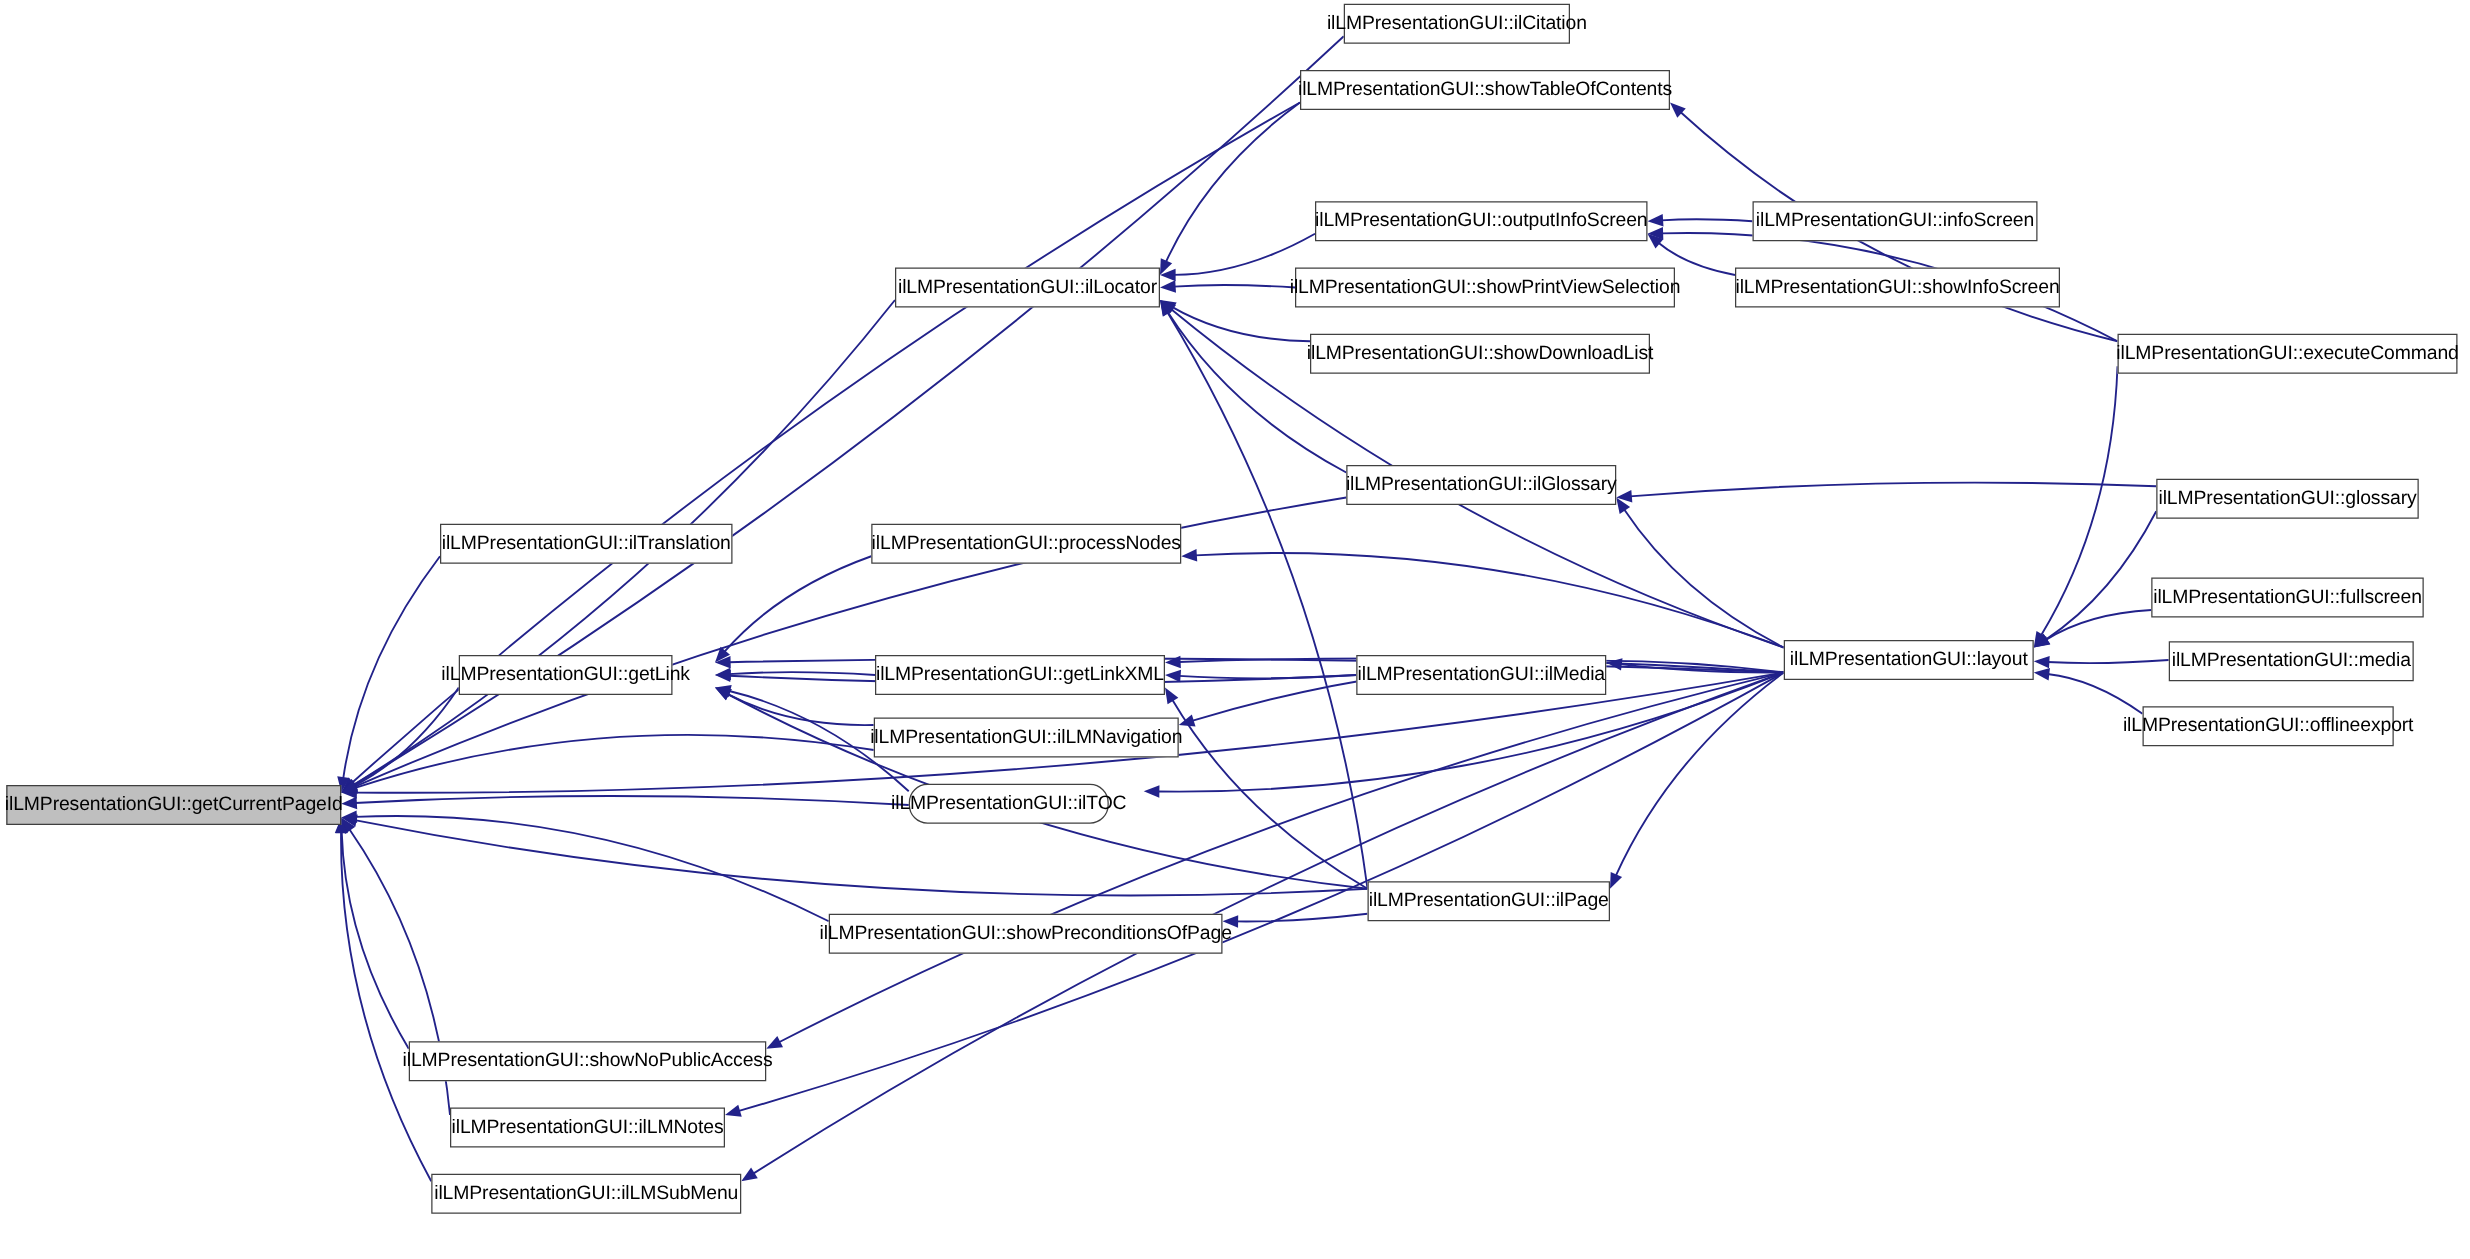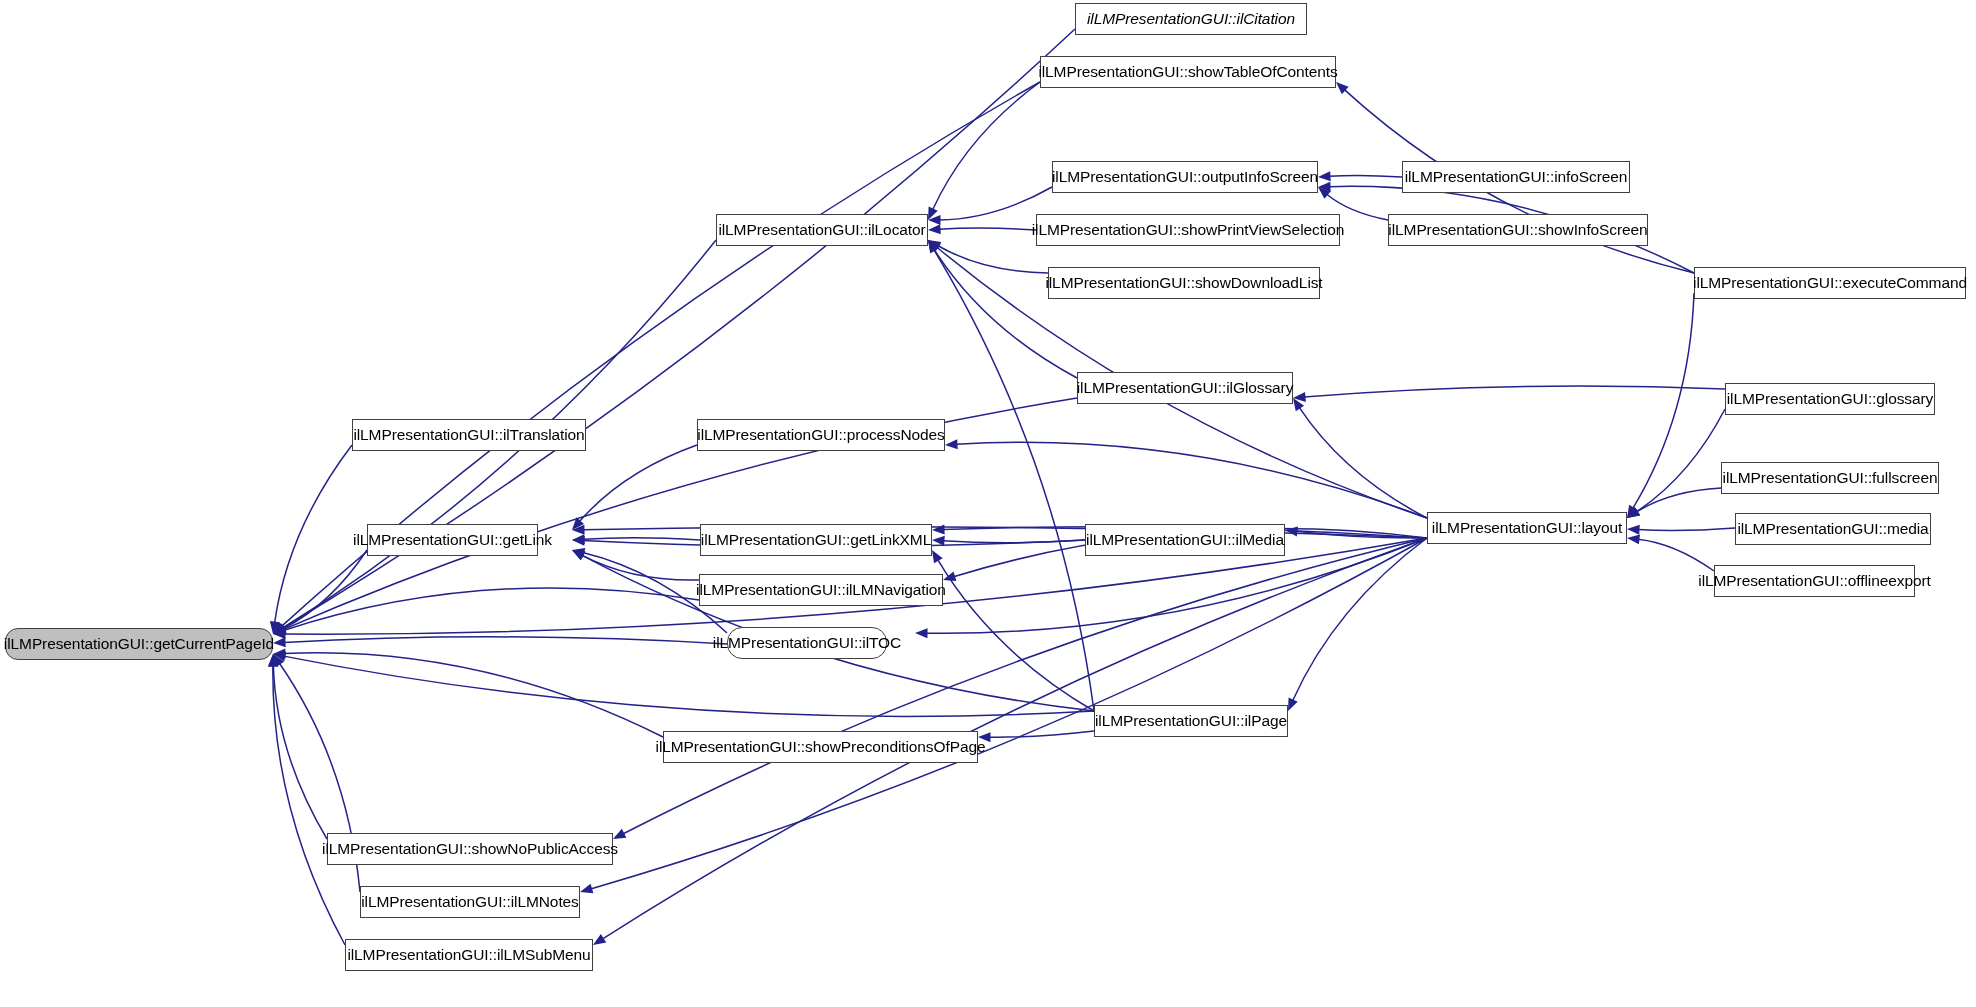--- a/index.html
+++ b/index.html
@@ -37,21 +37,20 @@
     align-items: center;
     justify-content: center;
     padding: 0 9px;
     height: 32px;
     letter-spacing: -0.1px;
     z-index: 5;
   }
   .node.root {
     background: #bfbfbf;
     border-color: #3f3f3f;
-    border-radius: 13px;
   }
   .node-label {
     display: block;
     pointer-events: none;
   }
 </style>
 </head>
 <body>
 
 <div id="graph">
@@ -156,21 +155,21 @@
       <polygon points="1627,529 1639.758754321142,524.7030024234663 1639.2025445611953,534.6875219764012" fill="#22228a"></polygon>
       <path d="M1714,571 Q1674.79,543.19 1637.9357012681203,539.1876185306872" fill="none" stroke="#22228a" stroke-width="1.5"></path>
       <polygon points="1627,538 1639.9667598640854,534.3787932084535 1638.8871066543697,544.3203398158357" fill="#22228a"></polygon>
       <path d="M1694,293 Q1689.75,414.21 1632.691164809758,508.5866773608799" fill="none" stroke="#22228a" stroke-width="1.5"></path>
       <polygon points="1627,518 1629.1884497205795,504.7161493602007 1637.7460157561434,509.88993555088985" fill="#22228a"></polygon>
     </svg>
   <div id="node-layer">
       <div class="node root" style="left: 5px; top: 628px; width: 268px;">
         <span class="node-label">ilLMPresentationGUI::getCurrentPageId</span>
       </div>
-      <div class="node" style="left: 1075px; top: 3px; width: 232px; font-style: italic;">
+      <div class="node" style="left: 1075px; top: 3px; width: 181px;">
         <span class="node-label">ilLMPresentationGUI::ilCitation</span>
       </div>
       <div class="node" style="left: 1040px; top: 56px; width: 296px;">
         <span class="node-label">ilLMPresentationGUI::showTableOfContents</span>
       </div>
       <div class="node" style="left: 1052px; top: 161px; width: 266px;">
         <span class="node-label">ilLMPresentationGUI::outputInfoScreen</span>
       </div>
       <div class="node" style="left: 1402px; top: 161px; width: 228px;">
         <span class="node-label">ilLMPresentationGUI::infoScreen</span>

